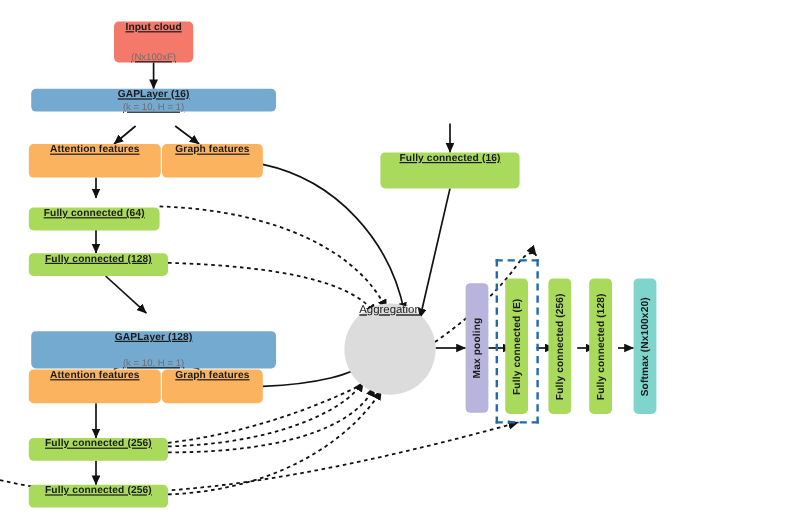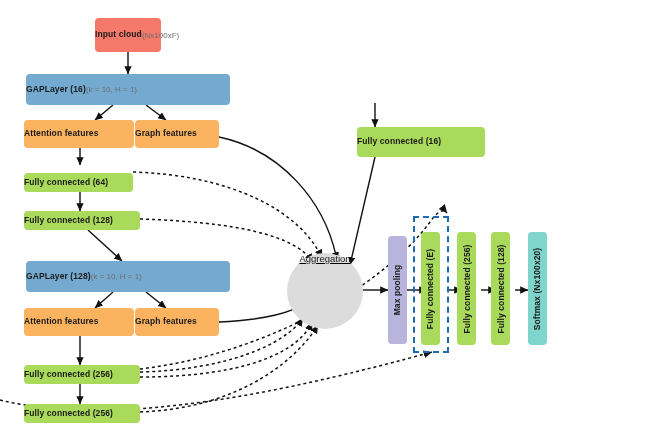--- a/index.html
+++ b/index.html
@@ -16,26 +16,27 @@
     width: 664px;
     height: 438px;
     background: #ffffff;
     overflow: hidden;
   }
   .node {
     position: absolute;
     box-sizing: border-box;
     border-radius: 4px;
     display: flex;
-    flex-direction: row;
+    flex-direction: column;
     align-items: center;
-    justify-content: flex-start;
+    justify-content: space-between;
     text-align: center;
     color: #1a1a1a;
     line-height: 1.15;
+    text-decoration: underline;
   }
   .node .main {
     font-size: 8.5px;
     font-weight: bold;
     letter-spacing: 0.1px;
     white-space: nowrap;
   }
   .node .sub {
     font-size: 8px;
     color: #6e6e6e;
@@ -175,42 +176,42 @@
     </g>
   </svg>
 
   <div class="embed-region" style="left:413px; top:216px; width:36px; height:137px;"></div>
 
   <div class="node" style="left:95px; top:18px; width:66px; height:34px; background:#f4796b;">
     <span class="main">Input cloud</span>
     <span class="sub">(Nx100xF)</span>
   </div>
 
-  <div class="node" style="left:26px; top:74px; width:204px; height:31px; background:#75aad0;">
+  <div class="node" style="left:26px; top:74px; width:204px; height:19px; background:#75aad0;">
     <span class="main">GAPLayer (16)</span>
     <span class="sub">(k = 10, H = 1)</span>
   </div>
 
   <div class="node" style="left:24px; top:120px; width:110px; height:28px; background:#fbb360;">
     <span class="main">Attention features</span>
   </div>
 
   <div class="node" style="left:135px; top:120px; width:84px; height:28px; background:#fbb360;">
     <span class="main">Graph features</span>
   </div>
 
   <div class="node" style="left:24px; top:173px; width:109px; height:19px; background:#aada5b;">
     <span class="main">Fully connected (64)</span>
   </div>
 
   <div class="node" style="left:24px; top:211px; width:116px; height:19px; background:#aada5b;">
     <span class="main">Fully connected (128)</span>
   </div>
 
-  <div class="node" style="left:26px; top:261px; width:204px; height:31px; background:#75aad0;">
+  <div class="node" style="left:26px; top:276px; width:204px; height:31px; background:#75aad0;">
     <span class="main">GAPLayer (128)</span>
     <span class="sub">(k = 10, H = 1)</span>
   </div>
 
   <div class="node" style="left:24px; top:308px; width:110px; height:28px; background:#fbb360;">
     <span class="main">Attention features</span>
   </div>
 
   <div class="node" style="left:135px; top:308px; width:84px; height:28px; background:#fbb360;">
     <span class="main">Graph features</span>
@@ -218,21 +219,21 @@
 
   <div class="node" style="left:24px; top:365px; width:116px; height:19px; background:#aada5b;">
     <span class="main">Fully connected (256)</span>
   </div>
 
   <div class="node" style="left:24px; top:404px; width:116px; height:19px; background:#aada5b;">
     <span class="main">Fully connected (256)</span>
   </div>
 
 
-  <div class="node" style="left:317px; top:127px; width:128px; height:30px; background:#aada5b;margin-left:40px;">
+  <div class="node" style="left:317px; top:127px; width:116px; height:30px; background:#aada5b;">
     <span class="main">Fully connected (16)</span>
   </div>
 
   <div class="aggregation" style="left:287px; top:253px; width:76px; height:76px;">
     <span>Aggregation</span>
   </div>
 
   <div class="vnode" style="left:388px; top:236px; width:19px; height:108px; background:#b8b4dc;">
     <span class="vlabel">Max pooling</span>
   </div>

